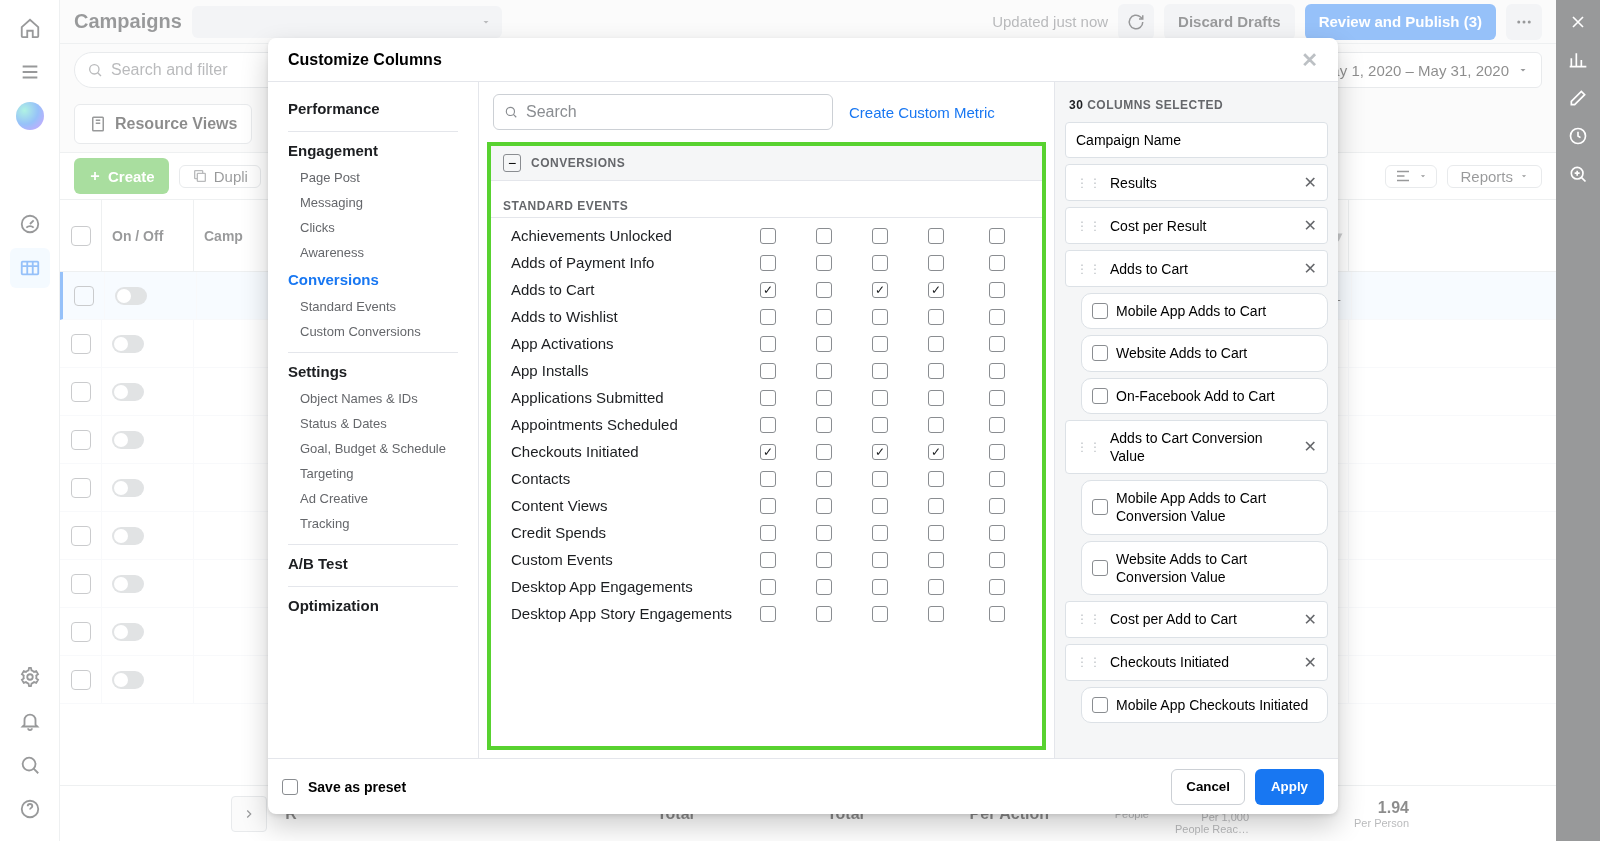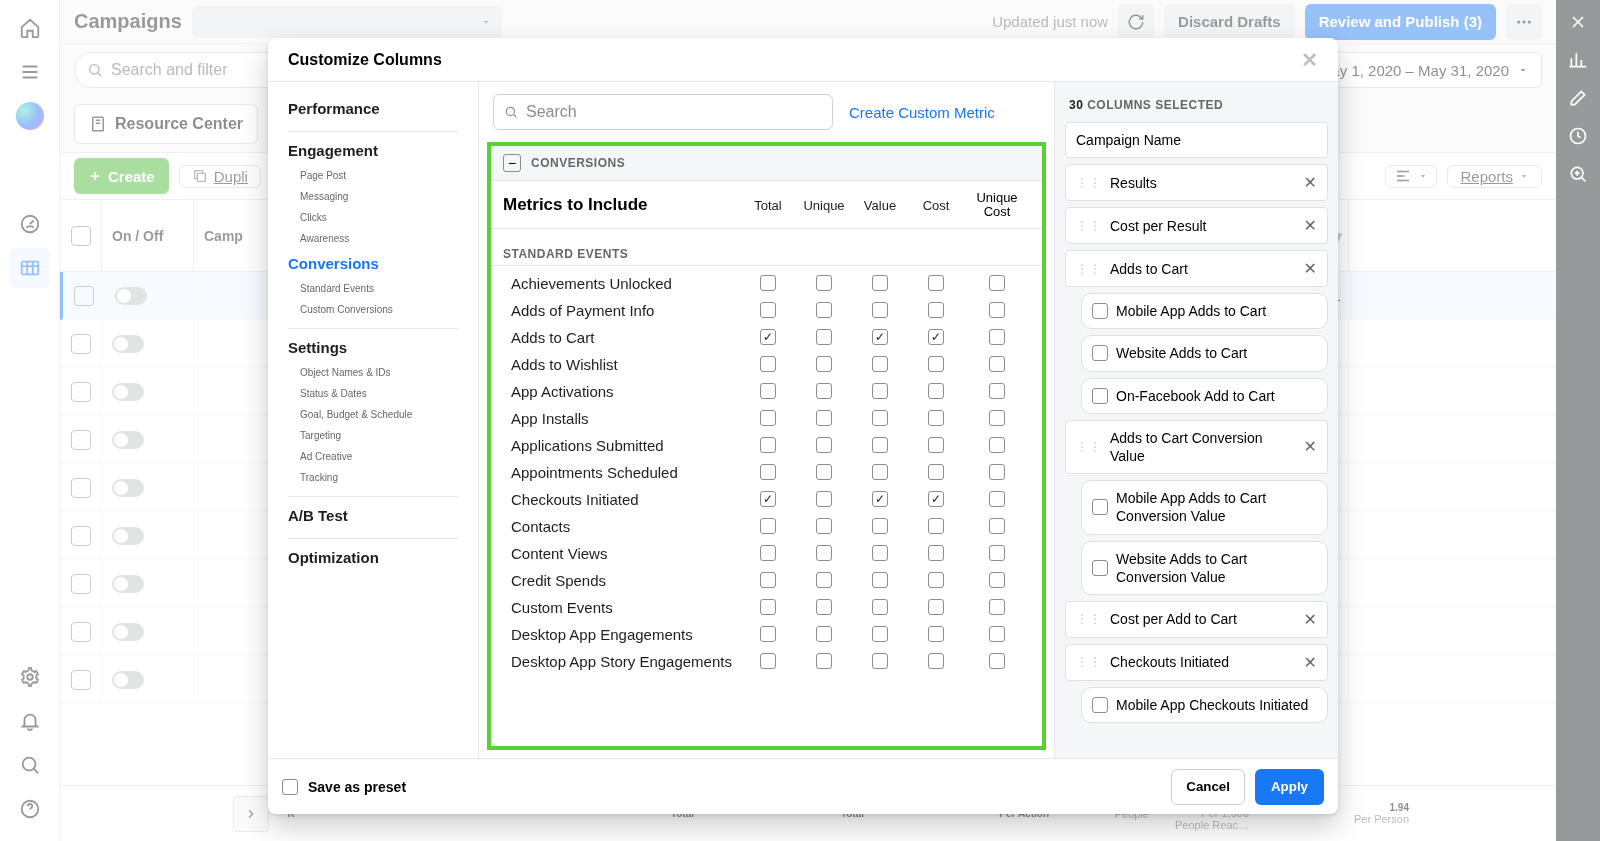--- a/index.html
+++ b/index.html
@@ -32,21 +32,21 @@
     
     .searchrow { height: 52px; display: flex; align-items: center; padding: 0 14px; gap: 12px; }
     .searchrow .searchbox { flex: 1; height: 36px; background: #fff; border: 1px solid #ccd0d5; border-radius: 18px; display: flex; align-items: center; padding: 0 12px; color: #65676b; gap: 8px; }
     .searchrow .daterange { height: 36px; background: #fff; border: 1px solid #ccd0d5; border-radius: 6px; display: flex; align-items: center; padding: 0 12px; gap: 8px; font-size: 15px; }
     
     .tabrow { height: 56px; display: flex; align-items: center; padding: 0 14px; gap: 10px; background: #f5f6f7; }
     .tabrow .resource { background: #fff; border: 1px solid #ccd0d5; border-radius: 6px; height: 40px; display: flex; align-items: center; padding: 0 14px; gap: 8px; font-weight: 700; font-size: 16px; }
     
     .toolrow { height: 48px; background: #fff; display: flex; align-items: center; padding: 0 14px; gap: 10px; border-top: 1px solid #dadde1; border-bottom: 1px solid #dadde1; }
     .create-btn { height: 36px; background: #42b72a; color: #fff; border-radius: 6px; display: flex; align-items: center; padding: 0 14px; gap: 6px; font-weight: 700; font-size: 15px; }
-    .tool-btn { height: 23px; background: #fff; border: 1px solid #ccd0d5; border-radius: 6px; display: flex; align-items: center; padding: 0 12px; gap: 6px; color: #1c1e21; font-size: 15px; text-decoration: underline; }
+    .tool-btn { height: 23px; background: #fff; border: 1px solid #ccd0d5; border-radius: 6px; display: flex; align-items: center; padding: 0 12px; gap: 6px; color: #1c1e21; font-size: 15px; }
     .tool-spacer { flex: 1; }
     
     .table-area { flex: 1; background: #fff; position: relative; overflow: hidden; }
     .thead { height: 72px; display: flex; border-bottom: 1px solid #dadde1; }
     .th { border-right: 1px solid #dadde1; display: flex; align-items: center; padding: 0 10px; font-size: 14px; font-weight: 700; color: #1c1e21; position: relative; }
     .th .sort { position: absolute; right: 6px; color: #8a8d91; }
     .col-check { width: 42px; justify-content:center; }
     .col-toggle { width: 92px; }
     .col-name { width: 340px; }
     .col-wide { width: 555px; }
@@ -55,21 +55,21 @@
     
     .trow { height: 48px; display: flex; border-bottom: 1px solid #f0f2f5; align-items: center; }
     .trow.selected { background:#edf5ff; border-left:3px solid #1877f2;}
     .td { border-right: 1px solid #f0f2f5; height: 100%; display: flex; align-items: center; padding: 0 10px; font-size: 14px; }
     .td.right { justify-content: flex-end; }
     .checkbox-sq { width: 20px; height: 20px; border: 1px solid #8a8d91; border-radius: 4px; }
     .toggle { width: 32px; height: 18px; background: #bcc0c4; border-radius: 10px; position: relative; }
     .toggle::after { content: ''; position: absolute; left: 2px; top: 2px; width: 14px; height: 14px; background: #fff; border-radius: 50%; }
     .tfoot { position: absolute; bottom: 0; left: 0; right: 0; height: 56px; border-top: 1px solid #dadde1; display: flex; align-items:center; background:#fff;}
     .tf { height: 100%; display: flex; flex-direction: column; justify-content: center; padding: 0 10px; font-size: 13px; }
-    .tf .v { font-weight: 700; font-size: 10px; }
+    .tf .v { font-weight: 700; font-size: 16px; }
     .tf .s { color: #65676b; font-size: 11px; }
     .tf.right { align-items: flex-end; text-align:right;}
     .chevbox { width:36px; height:36px; display:flex; align-items:center; justify-content:center; border:1px solid #ccd0d5; border-radius:4px; background:#f5f6f7; margin-right:10px;}
 
     
     .scrim { position: absolute; inset: 0; background: rgba(255,255,255,0.55); }
     
     
     .modal { position: absolute; left: 268px; top: 38px; width: 1070px; height: 776px; background: #fff; border-radius: 8px; box-shadow: 0 12px 28px rgba(0,0,0,.2),0 2px 4px rgba(0,0,0,.1); display: flex; flex-direction: column; overflow:hidden;}
     .modal-header { height: 44px; display: flex; align-items: center; padding: 0 20px; font-size: 16px; font-weight: 700; border-bottom: 1px solid #e4e6eb; }
@@ -78,21 +78,21 @@
     .modal-footer { height: 56px; border-top: 1px solid #e4e6eb; display: flex; align-items: center; padding: 0 14px; }
     .modal-footer .save-preset { display:flex; align-items:center; gap:10px; font-weight:700; font-size:14px;}
     .modal-footer .actions { margin-left:auto; display:flex; gap:10px;justify-content:flex-end; }
     .btn-cancel { height: 36px; padding: 0 14px; border: 1px solid #ccd0d5; border-radius: 6px; background:#fff; font-weight:600; cursor:pointer;}
     .btn-apply { height: 36px; padding: 0 16px; border-radius: 6px; background:#1877f2; color:#fff; font-weight:700; border:none; cursor:pointer;}
 
     
     .mleft { width: 211px; border-right: 1px solid #e4e6eb; overflow-y: auto; padding: 12px 0; }
     .mleft .h { padding: 6px 20px; font-size: 15px; font-weight: 700; color: #1c1e21; }
     .mleft .hsep { border-top:1px solid #e4e6eb; margin:8px 20px 0;}
-    .mleft .sub { padding: 5px 20px 5px 32px; font-size: 10px; color: #65676b; cursor: pointer; }
+    .mleft .sub { padding: 5px 20px 5px 32px; font-size: 13px; color: #65676b; cursor: pointer; }
     .mleft .active-link { color: #1877f2; font-weight:700; padding-left:20px;}
 
     
     .mcenter { flex: 1; display: flex; flex-direction: column; position:relative; overflow:hidden; }
     .mcenter-top { padding: 12px 14px; display: flex; align-items: center; gap: 16px; }
     .mcenter-top .msearch { width: 340px; height: 36px; border: 1px solid #ccd0d5; border-radius: 6px; display: flex; align-items: center; padding: 0 10px; color: #8a8d91; gap:8px;}
     .mcenter-top .link { color: #1877f2; font-size: 15px; font-weight:500; cursor:pointer; }
     .greenbox { border: 4px solid #58d230; margin: 0 8px 8px 8px; flex:1; display:flex; flex-direction:column; overflow:hidden;}
     .conv-header { background: #f5f6f7; border-bottom: 1px solid #e4e6eb; padding: 8px 12px; display:flex; align-items:center; gap:10px;}
     .conv-header .collapse { width:18px; height:18px; border:1px solid #8a8d91; border-radius:3px; display:flex; align-items:center; justify-content:center; font-size:14px; line-height:1;}
@@ -253,21 +253,21 @@
         </svg>
     </div>
   </div>
 
   <div class="tabrow">
     <div class="resource">
       <svg width="18" height="18" viewBox="0 0 24 24" fill="none" stroke="#1c1e21" stroke-width="2">
           <rect x="5" y="3" width="14" height="18" rx="1"></rect>
           <path d="M9 7h6M9 11h6"></path>
         </svg>
-      <span>Resource Center</span>
+      <span>Resource Views</span>
     </div>
   </div>
 
   <div class="toolrow">
     <div class="create-btn">
       <svg width="14" height="14" viewBox="0 0 24 24" fill="none" stroke="#fff" stroke-width="3">
           <path d="M12 5v14M5 12h14"></path>
         </svg>
       <span>Create</span>
     </div>
@@ -503,30 +503,20 @@
             </svg>
           <span>Search</span>
         </div>
         <span class="link">Create Custom Metric</span>
       </div>
       <div class="greenbox">
         <div class="conv-header">
           <div class="collapse">−</div>
           <span class="lbl">CONVERSIONS</span>
         </div>
-        <div class="mt-head">
-          <div class="title">Metrics to Include</div>
-          <div class="col">Total</div>
-          <div class="col">Unique</div>
-          <div class="col">Value</div>
-          <div class="col">Cost</div>
-          <div class="colw" style="line-height:1.1;">
-              <div>Unique Cost</div>
-            </div>
-        </div>
         <div class="mt-list" id="mtlist">
             <div class="mt-group">STANDARD EVENTS</div>
             <div class="mt-row">
               <div class="label">Achievements Unlocked</div>
               <div class="cb">
                 <div class="chk"></div>
               </div>
               <div class="cb">
                 <div class="chk"></div>
               </div>

